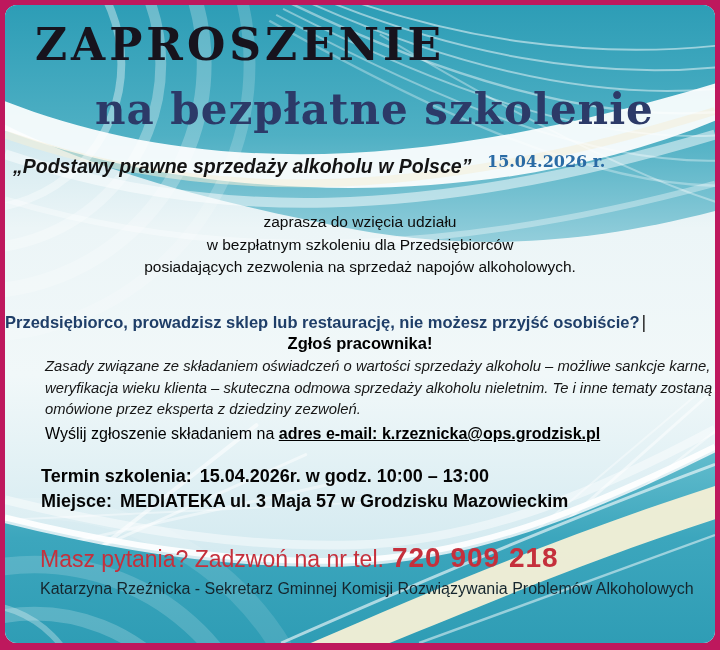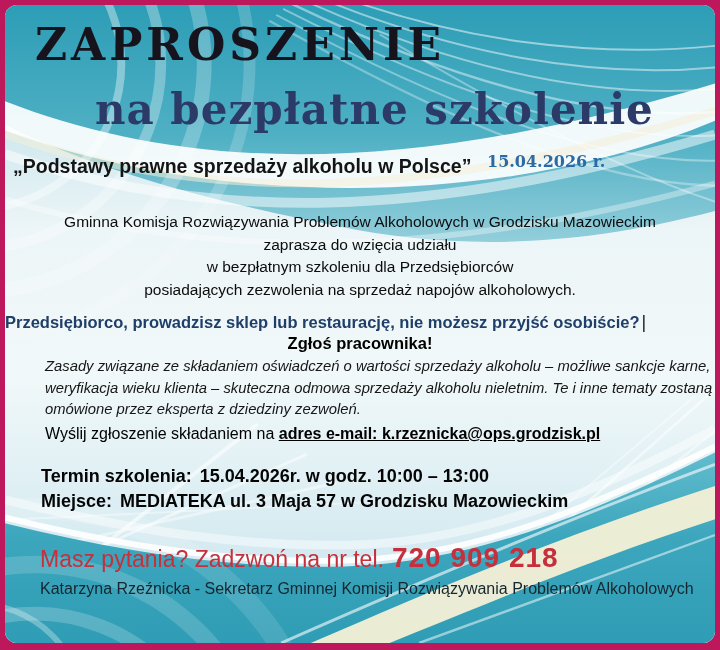--- a/index.html
+++ b/index.html
@@ -19,21 +19,21 @@
     left:30px;top:14px;margin:0;
     font-family:"DejaVu Serif",serif;font-weight:700;font-size:44px;
     letter-spacing:4px;color:var(--headline-black,#17131d);
   }
   .subtitle{
     left:90px;top:80px;margin:0;
     font-family:"DejaVu Serif",serif;font-weight:700;font-size:42px;
     letter-spacing:1px;color:var(--headline-navy,#2c3a68);
   }
   .topic{
-    left:8px;top:150px;font-weight:700;font-size:19.5px;color:#141414;
+    left:8px;top:150px;font-style:italic;font-weight:700;font-size:19.5px;color:#141414;
   }
   .date{
     left:482px;top:147px;font-family:"DejaVu Serif",serif;font-weight:700;
     font-size:16px;color:var(--date-blue,#2a6ba5);
   }
   .intro{
     left:0;top:206px;width:100%;text-align:center;
     font-size:15.5px;line-height:22.5px;color:#0c0c0c;
   }
   .question{
@@ -145,21 +145,20 @@
     <div class="content">
 
       <h1 class="title">ZAPROSZENIE</h1>
 
       <h2 class="subtitle">na bezpłatne szkolenie</h2>
 
       <span class="topic">„Podstawy prawne sprzedaży alkoholu w Polsce”</span>
       <span class="date">15.04.2026 r.</span>
 
       <div class="intro">
-        <div>Gminna Komisja Rozwiązywania Problemów Alkoholowych w Grodzisku Mazowieckim</div>
         <div>zaprasza do wzięcia udziału</div>
         <div>w bezpłatnym szkoleniu dla Przedsiębiorców</div>
         <div>posiadających zezwolenia na sprzedaż napojów alkoholowych.</div>
       </div>
 
       <div class="question">
         <span>Przedsiębiorco, prowadzisz sklep lub restaurację, nie możesz przyjść osobiście?</span><span class="cursor">|</span>
       </div>
 
       <div class="cta">Zgłoś pracownika!</div>

